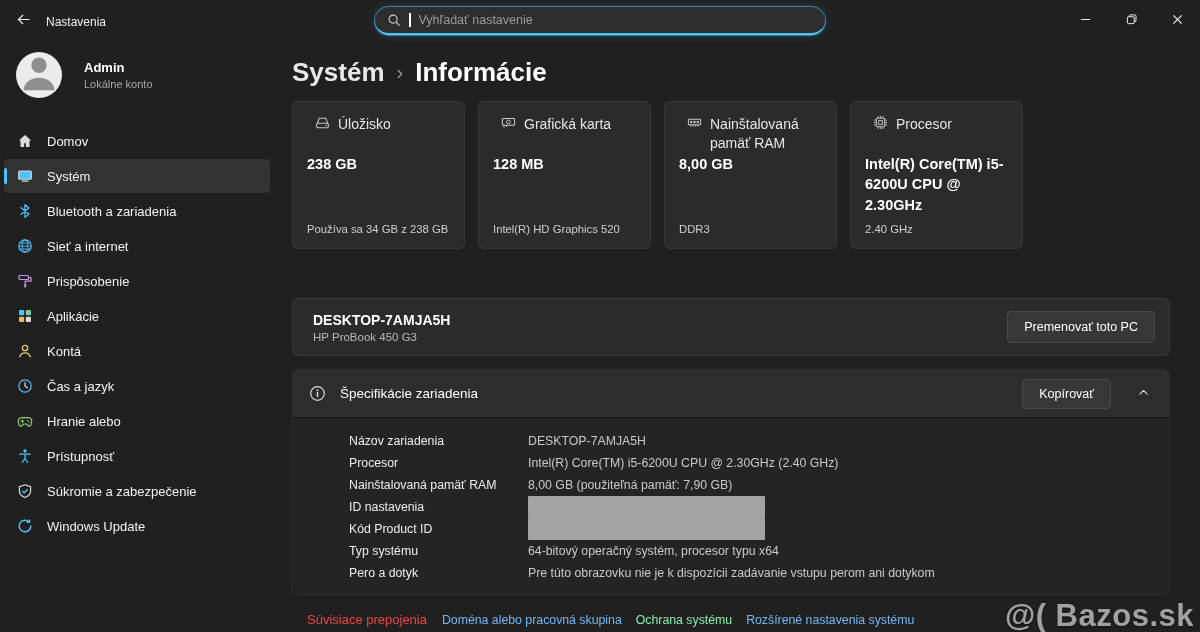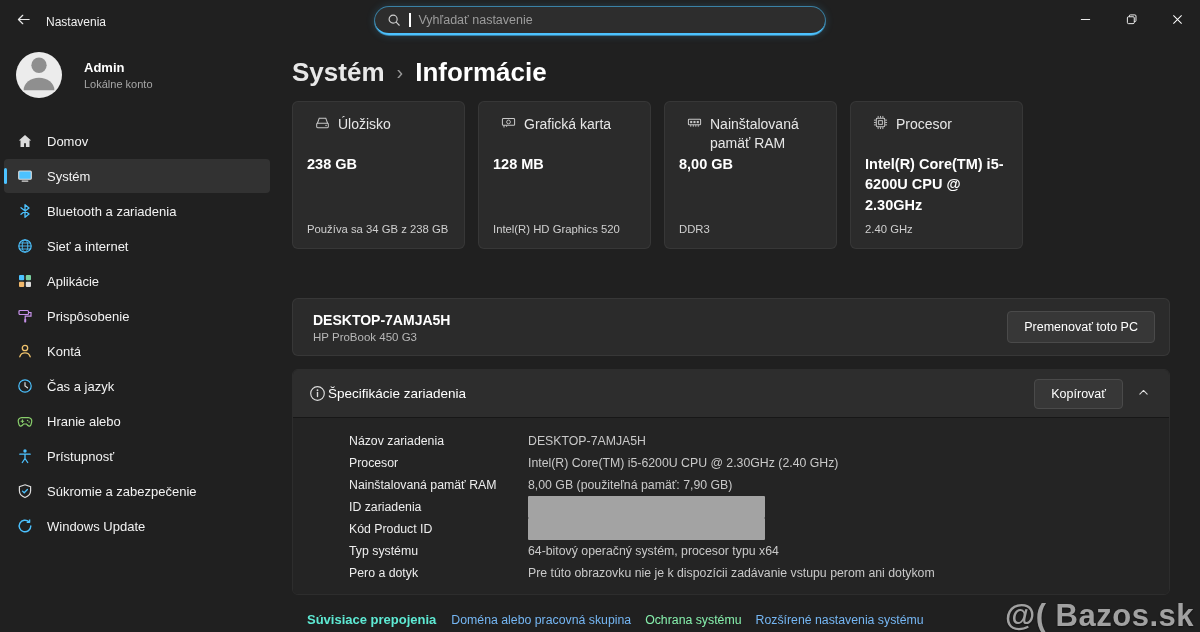--- a/index.html
+++ b/index.html
@@ -68,32 +68,32 @@
   .device-name { font-size:14px; font-weight:bold; color:#ffffff; }
   .device-model { font-size:11.5px; color:#b8b8b8; margin-top:3px; }
   .btn {
     height:32px; padding:0 16px; background:#373737; border:1px solid #4a4a4a;
     border-radius:4px; color:#ffffff; font-size:12.5px; font-family:inherit; cursor:pointer;
     display:inline-flex; align-items:center;
   }
   .device-bar .btn { margin-left:auto; }
   
   .specs { margin-top:13px; border:1px solid rgba(255,255,255,0.06); border-radius:6px; overflow:hidden; }
-  .specs-header { height:47px; background:#2d2d2d; display:flex; align-items:center; gap:2px; padding:0 8px 0 16px; }
+  .specs-header { height:47px; background:#2d2d2d; display:flex; align-items:center; gap:14px; padding:0 8px 0 16px; }
   .specs-title { font-size:13.5px; color:#ffffff; }
   .specs-header .btn { margin-left:auto; height:30px; }
   .chevron-btn { width:36px; height:30px; display:flex; align-items:center; justify-content:center; cursor:pointer; border-radius:4px; }
   .specs-body { background:#242424; border-top:1px solid rgba(0,0,0,0.35); padding:12px 0 10px 56px; }
   .spec-row { display:flex; align-items:center; height:22px; font-size:12.3px; }
   .spec-label { width:179px; color:#ededed; flex:none; }
   .spec-value { color:#c9c9c9; }
   .spec-value.redacted { width:237px; height:22px; background:#a3a3a3; border-radius:1px; }
   
   .related { margin-top:17px; padding-left:15px; display:flex; align-items:baseline; gap:15px; }
-  .related-title { font-size:13px; font-weight:bold; color:#5eead4; }
+  .related-title { font-size:13px; font-weight:normal; color:#ef4444; }
   .related-link { font-size:12.3px; text-decoration:none; cursor:pointer; }
   
   .watermark {
     position:absolute; right:6px; bottom:-2px; font-size:31px; font-weight:bold;
     color:#c2c2c2; opacity:0.8; letter-spacing:0.5px;
     text-shadow:0 1px 2px rgba(0,0,0,0.6); pointer-events:none;
   }
 </style>
 </head>
 <body>
@@ -191,38 +191,38 @@
             <ellipse cx="8" cy="8" rx="2.8" ry="6.2" fill="none" stroke="#4cc2ff" stroke-width="0.9"></ellipse>
             <path d="M1.8 8h12.4M2.7 5h10.6M2.7 11h10.6" stroke="#4cc2ff" stroke-width="0.9" fill="none"></path>
           </svg>
         </span>
     <span class="nav-label">Sieť a internet</span>
   </div>
 
   <div class="nav-item">
     <span class="nav-icon">
           <svg viewBox="0 0 16 16">
+            <rect x="2" y="2.5" width="9.5" height="4" rx="1" fill="none" stroke="#c792ea" stroke-width="1.2"></rect>
+            <path d="M11.5 4.5H14v3.6H8.2V11" fill="none" stroke="#c792ea" stroke-width="1.2"></path>
+            <rect x="7.2" y="11" width="2" height="3.4" rx="0.6" fill="#c792ea"></rect>
+          </svg>
+        </span>
+    <span class="nav-label">Prispôsobenie</span>
+  </div>
+
+  <div class="nav-item">
+    <span class="nav-icon">
+          <svg viewBox="0 0 16 16">
             <rect x="2" y="2" width="5.2" height="5.2" rx="1" fill="#4cc2ff"></rect>
             <rect x="8.8" y="2" width="5.2" height="5.2" rx="1" fill="#7ad0a0"></rect>
             <rect x="2" y="8.8" width="5.2" height="5.2" rx="1" fill="#f0b86c"></rect>
             <rect x="8.8" y="8.8" width="5.2" height="5.2" rx="1" fill="#dcdcdc"></rect>
           </svg>
         </span>
     <span class="nav-label">Aplikácie</span>
-  </div>
-
-  <div class="nav-item">
-    <span class="nav-icon">
-          <svg viewBox="0 0 16 16">
-            <rect x="2" y="2.5" width="9.5" height="4" rx="1" fill="none" stroke="#c792ea" stroke-width="1.2"></rect>
-            <path d="M11.5 4.5H14v3.6H8.2V11" fill="none" stroke="#c792ea" stroke-width="1.2"></path>
-            <rect x="7.2" y="11" width="2" height="3.4" rx="0.6" fill="#c792ea"></rect>
-          </svg>
-        </span>
-    <span class="nav-label">Prispôsobenie</span>
   </div>
 
   <div class="nav-item">
     <span class="nav-icon">
           <svg viewBox="0 0 16 16">
             <circle cx="8" cy="5" r="2.7" fill="none" stroke="#f0c36c" stroke-width="1.3"></circle>
             <path d="M2.8 13.8a5.4 5.4 0 0 1 10.4 0" fill="none" stroke="#f0c36c" stroke-width="1.3" stroke-linecap="round"></path>
           </svg>
         </span>
     <span class="nav-label">Kontá</span>
@@ -388,21 +388,21 @@
     <div class="spec-label">Procesor</div>
     <div class="spec-value">Intel(R) Core(TM) i5-6200U CPU @ 2.30GHz (2.40 GHz)</div>
   </div>
 
   <div class="spec-row">
     <div class="spec-label">Nainštalovaná pamäť RAM</div>
     <div class="spec-value">8,00 GB (použiteľná pamäť: 7,90 GB)</div>
   </div>
 
   <div class="spec-row">
-    <div class="spec-label">ID zariadenia</div>
+    <div class="spec-label">ID nastavenia</div>
     <div class="spec-value redacted"></div>
   </div>
 
   <div class="spec-row">
     <div class="spec-label">Kód Product ID</div>
     <div class="spec-value redacted"></div>
   </div>
 
   <div class="spec-row">
     <div class="spec-label">Typ systému</div>

